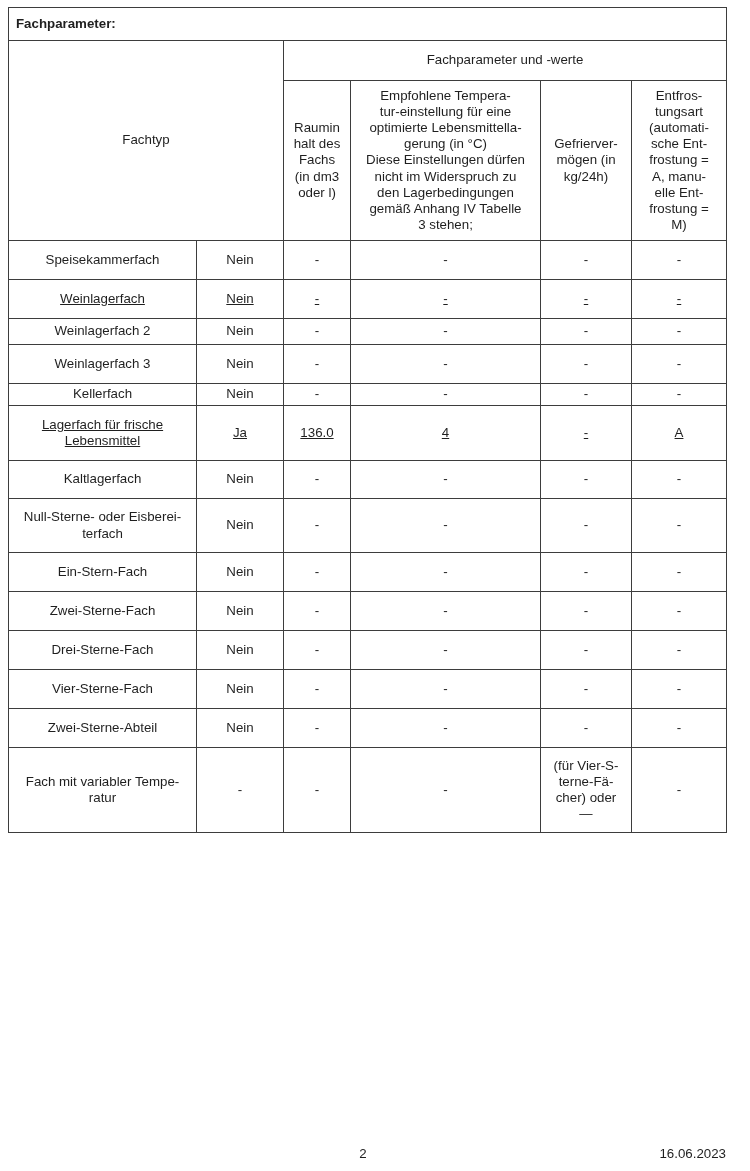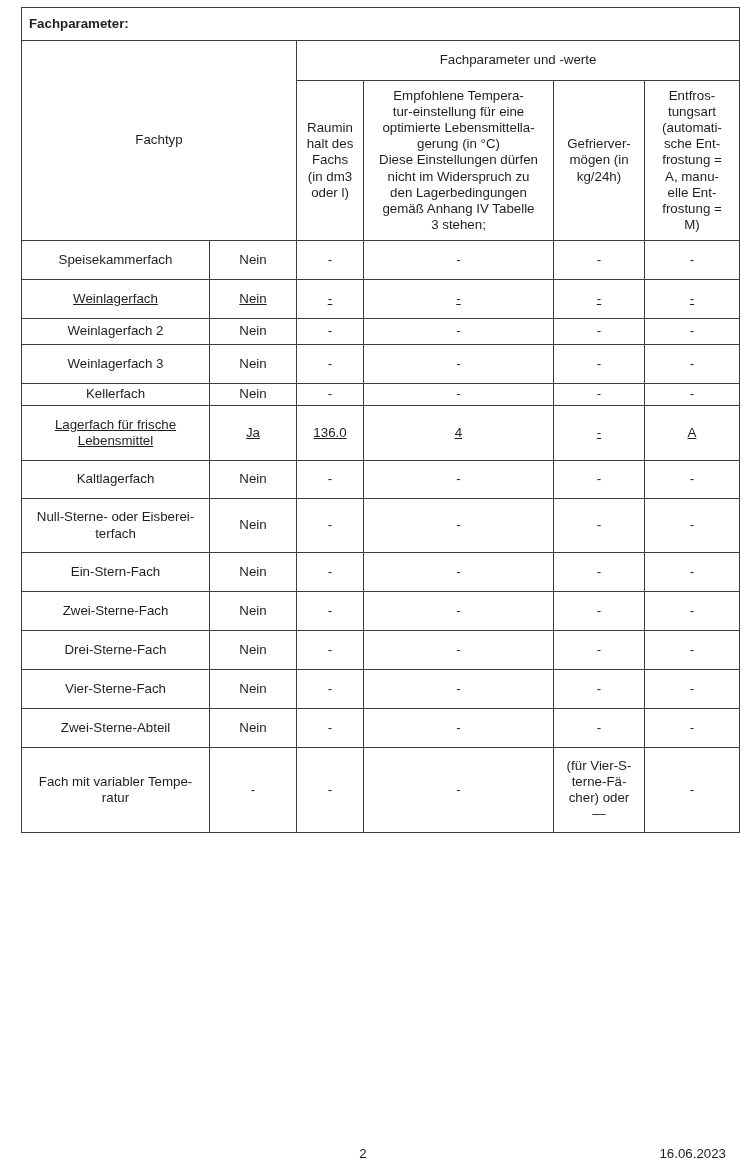--- a/index.html
+++ b/index.html
@@ -11,21 +11,21 @@
     position: relative;
     width: 750px;
     height: 1171px;
     background: #ffffff;
     font-family: "Liberation Sans", sans-serif;
     color: #1f1f1f;
     overflow: hidden;
   }
   table.fach-table {
     position: absolute;
-    left: 21px;
+    left: 8px;
     top: 7px;
     width: 718px;
     border-collapse: collapse;
     table-layout: fixed;
     font-size: 13.3px;
     line-height: 16.2px;
     color: #1f1f1f;
   }
   table.fach-table td {
     border: 1.4px solid #3d3d3d;

